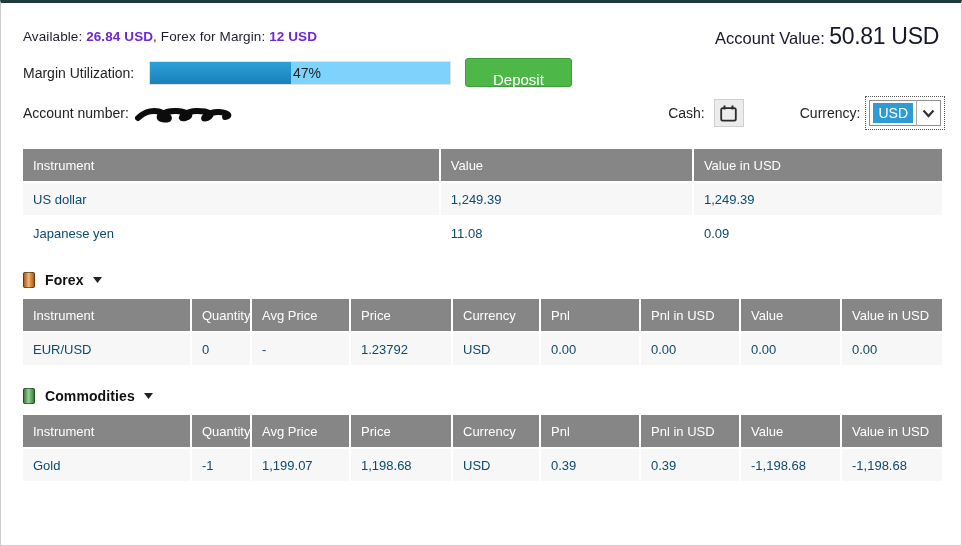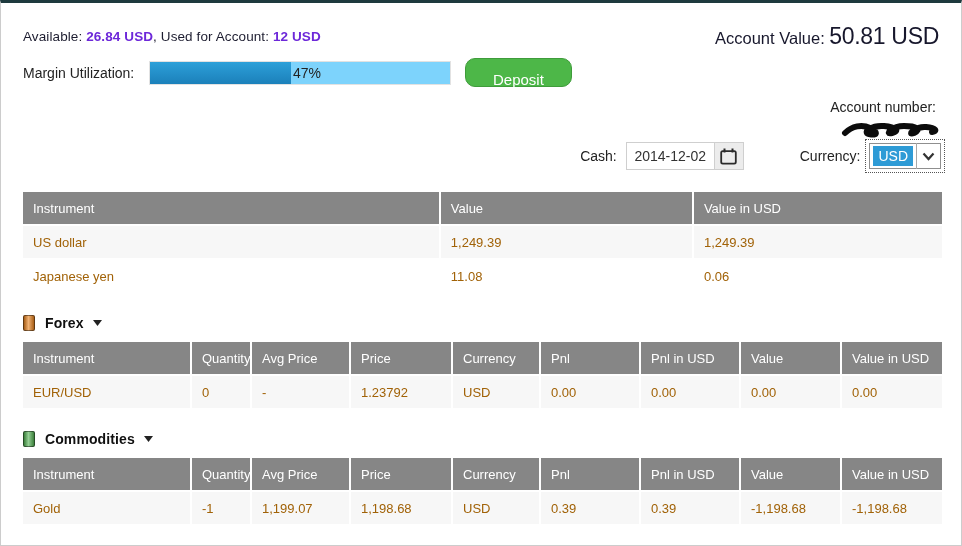--- a/index.html
+++ b/index.html
@@ -16,25 +16,25 @@
   .account-value{color:#17172c;white-space:nowrap;padding-right:2px;}
   .av-label{font-size:16.5px;}
   .av-value{font-size:23px;letter-spacing:-.3px;}
 
   
   .row2{display:flex;align-items:center;margin-bottom:12px;}
   .mu-label{font-size:14px;color:#222;width:126px;flex:0 0 126px;}
   .progress{position:relative;width:300px;height:22px;background:#7dd3fc;border:1px solid #e2e2e2;flex:0 0 auto;}
   .progress-fill{position:absolute;left:0;top:0;bottom:0;width:47%;background:linear-gradient(#2da0d9,#1b80ba);}
   .progress-pct{position:absolute;top:0;left:47%;line-height:22px;font-size:14px;color:#222;padding-left:2px;white-space:nowrap;}
-  .deposit{margin-left:14px;height:29px;padding:12px 27px;background:#4db748;border:1px solid #3f9c3b;border-radius:10px;
+  .deposit{margin-left:14px;height:29px;padding:12px 27px;background:#4db748;border:1px solid #3f9c3b;border-radius:3px;
            color:#fff;font-size:15px;font-family:"Liberation Sans",sans-serif;cursor:pointer;}
 
   
-  .row3{display:flex;align-items:flex-end;margin-bottom:22px;flex-direction:column;}
+  .row3{display:flex;align-items:center;margin-bottom:22px;}
   .an-label{font-size:14px;color:#222;margin-right:5px;}
   .scribble{display:block;margin-top:3px;}
   .filters{margin-left:auto;display:flex;align-items:center;}
   .f-label{font-size:14px;color:#222;margin-right:9px;}
   .datebox{display:inline-flex;align-items:stretch;border:1px solid #cfcfcf;background:#ececec;height:28px;box-sizing:border-box;}
   .date-input{border:none;border-right:1px solid #cfcfcf;background:#fff;width:88px;height:26px;text-align:center;
               font-size:14px;color:#333;font-family:"Liberation Sans",sans-serif;outline:none;box-sizing:border-box;}
   .calbtn{width:28px;border:none;background:transparent;display:flex;align-items:center;justify-content:center;cursor:pointer;padding:0;}
   .curgroup{margin-left:56px;display:flex;align-items:center;}
   .selectbox{display:inline-flex;align-items:center;border:1px solid #8f8f8f;background:#fff;height:26px;box-sizing:border-box;
@@ -44,35 +44,35 @@
 
   
   .section-title{display:flex;align-items:center;margin:0 0 11px 0;cursor:pointer;height:16px;}
   .sec-icon{width:10px;height:14px;border:1px solid rgba(0,0,0,.45);border-radius:2px;margin-right:10px;flex:0 0 auto;}
   .sec-label{font-weight:bold;font-size:14px;color:#101010;letter-spacing:.1px;}
   .sec-arrow{margin-left:9px;display:flex;align-items:center;}
 
   table.grid{width:919px;border-collapse:collapse;table-layout:fixed;margin-bottom:21px;}
   table.grid th{background:#868686;color:#fff;font-weight:normal;font-size:13px;height:32px;padding:0 10px;
                 border-right:2px solid #fff;border-bottom:2px solid #fff;text-align:left;overflow:hidden;white-space:nowrap;}
-  table.grid td{font-size:13px;color:#a16207;height:32px;padding:0 10px;border-right:2px solid #fff;border-bottom:2px solid #fff;
+  table.grid td{font-size:13px;color:#0c4a6e;height:32px;padding:0 10px;border-right:2px solid #fff;border-bottom:2px solid #fff;
                 overflow:hidden;white-space:nowrap;}
   table.grid th:last-child,table.grid td:last-child{border-right:none;}
   table.grid tbody tr:nth-child(odd) td{background:#f7f7f7;}
   table.grid tbody tr:nth-child(even) td{background:#ffffff;}
   .al{text-align:left;} .ar{}
 </style>
 </head>
 <body>
 
 <div class="page" style="border-top-color: rgb(30, 58, 62);">
   <div class="content">
 
     <div class="row1">
-      <div class="avail"><span>Available:</span> <b>26.84 USD</b><span>, Used for Account:</span> <b>12 USD</b></div>
+      <div class="avail"><span>Available:</span> <b>26.84 USD</b><span>, Forex for Margin:</span> <b>12 USD</b></div>
       <div class="account-value">
         <span class="av-label">Account Value:</span>
         <span class="av-value">50.81 USD</span>
       </div>
     </div>
 
     <div class="row2">
       <span class="mu-label">Margin Utilization:</span>
       <div class="progress">
         <div class="progress-fill" style="width: 47%;"></div>
@@ -82,21 +82,20 @@
     </div>
 
     <div class="row3">
       <span class="an-label">Account number:</span>
       <svg class="scribble" width="100" height="24" viewBox="0 0 100 24">
         <path d="M4 15 C 11 8, 21 6, 29 10 S 37 18, 28 16 C 21 14, 31 7, 43 8 S 59 13, 51 15 C 43 17, 51 8, 63 8 S 81 11, 73 15 C 65 18, 75 8, 85 9 S 97 13, 91 14" stroke="#0c0c0c" stroke-width="6" fill="none" stroke-linecap="round"></path>
       </svg>
       <div class="filters">
         <span class="f-label">Cash:</span>
         <span class="datebox">
-          <input class="date-input" type="text" value="2014-12-02" style="">
           <button class="calbtn">
             <svg width="17" height="17" viewBox="0 0 17 17">
               <line x1="4.5" y1="0.5" x2="4.5" y2="4.5" stroke="#2b2b2b" stroke-width="2"></line>
               <line x1="12.5" y1="0.5" x2="12.5" y2="4.5" stroke="#2b2b2b" stroke-width="2"></line>
               <rect x="1.2" y="3.2" width="14.6" height="12.4" rx="1.6" fill="none" stroke="#2b2b2b" stroke-width="1.8"></rect>
             </svg>
           </button>
         </span>
         <span class="curgroup">
           <span class="f-label">Currency:</span>
@@ -128,21 +127,21 @@
           </thead>
           <tbody>
             <tr>
               <td class="al">US dollar</td>
               <td class="ar">1,249.39</td>
               <td class="ar">1,249.39</td>
             </tr>
             <tr>
               <td class="al">Japanese yen</td>
               <td class="ar">11.08</td>
-              <td class="ar">0.06</td>
+              <td class="ar">0.09</td>
             </tr>
           </tbody>
         </table>
       </div>
 
     <div class="section-title">
       <span class="sec-icon" style="background-color: rgb(232, 130, 30); background-image: linear-gradient(90deg, rgba(0, 0, 0, 0.28), rgba(255, 255, 255, 0.38) 45%, rgba(0, 0, 0, 0.28));"></span>
       <span class="sec-label">Forex</span>
       <span class="sec-arrow">
           <svg width="9" height="6" viewBox="0 0 9 6">

